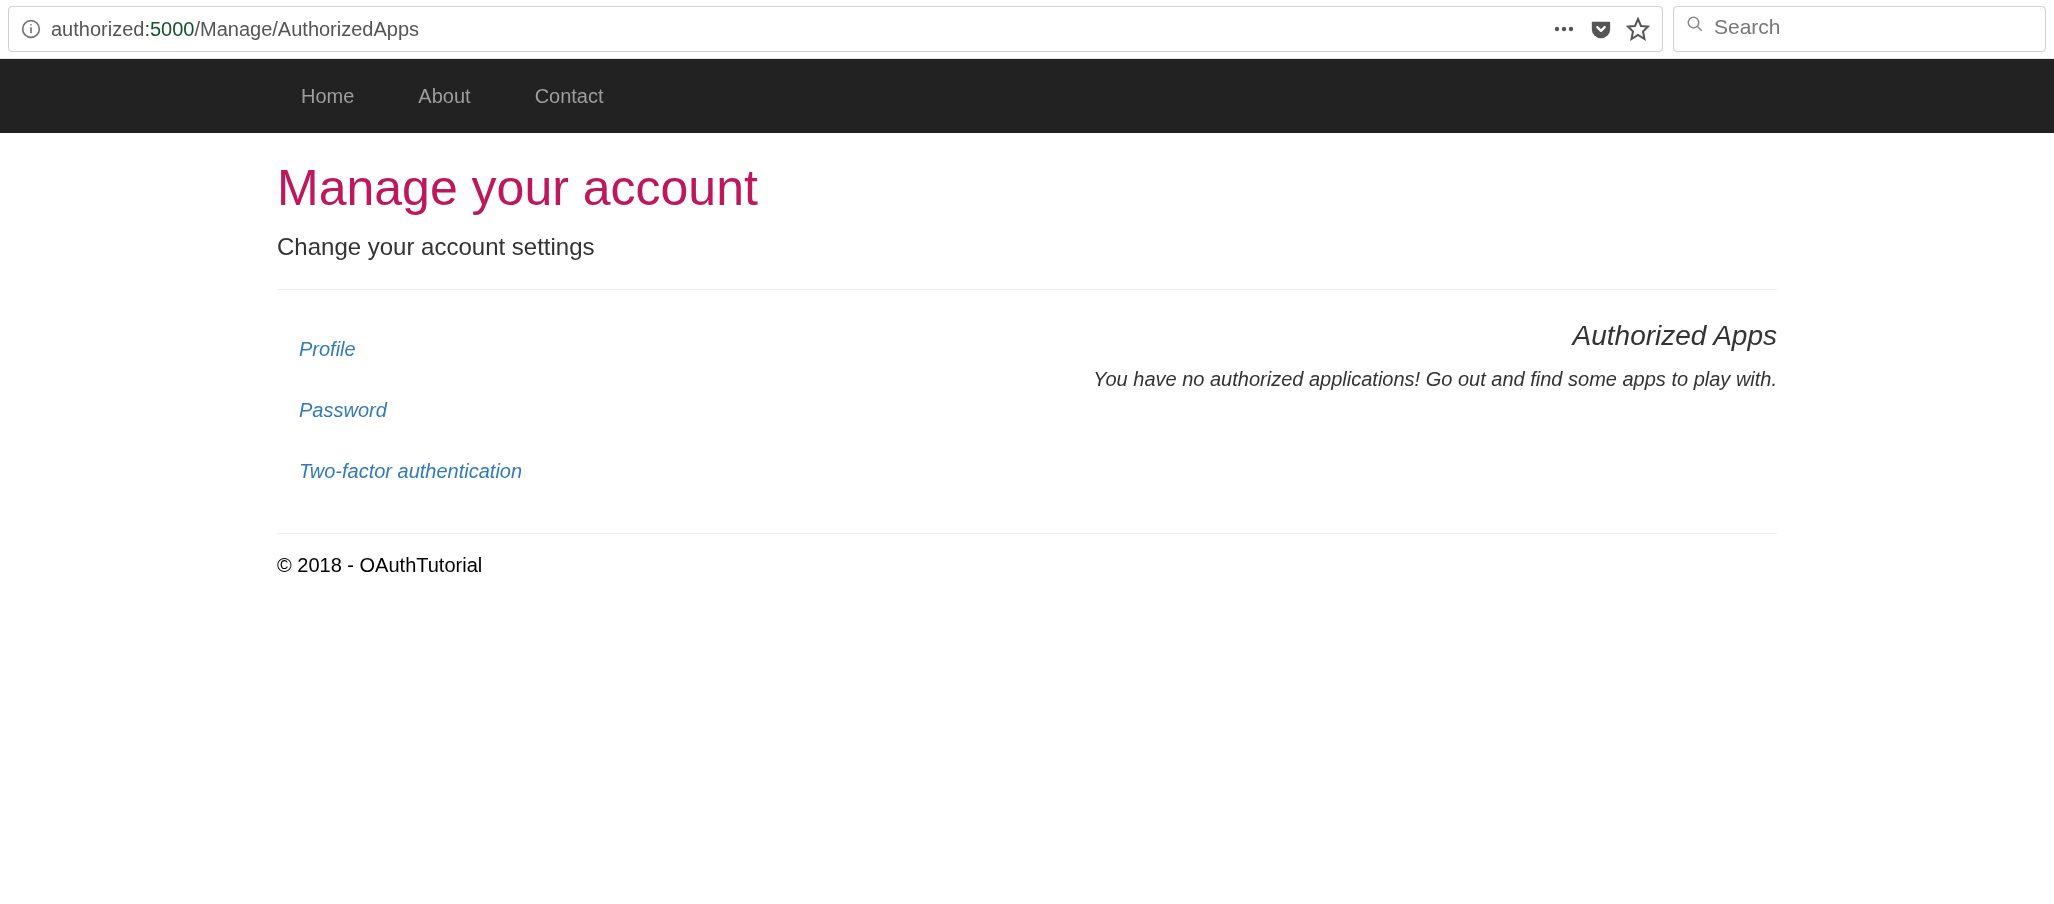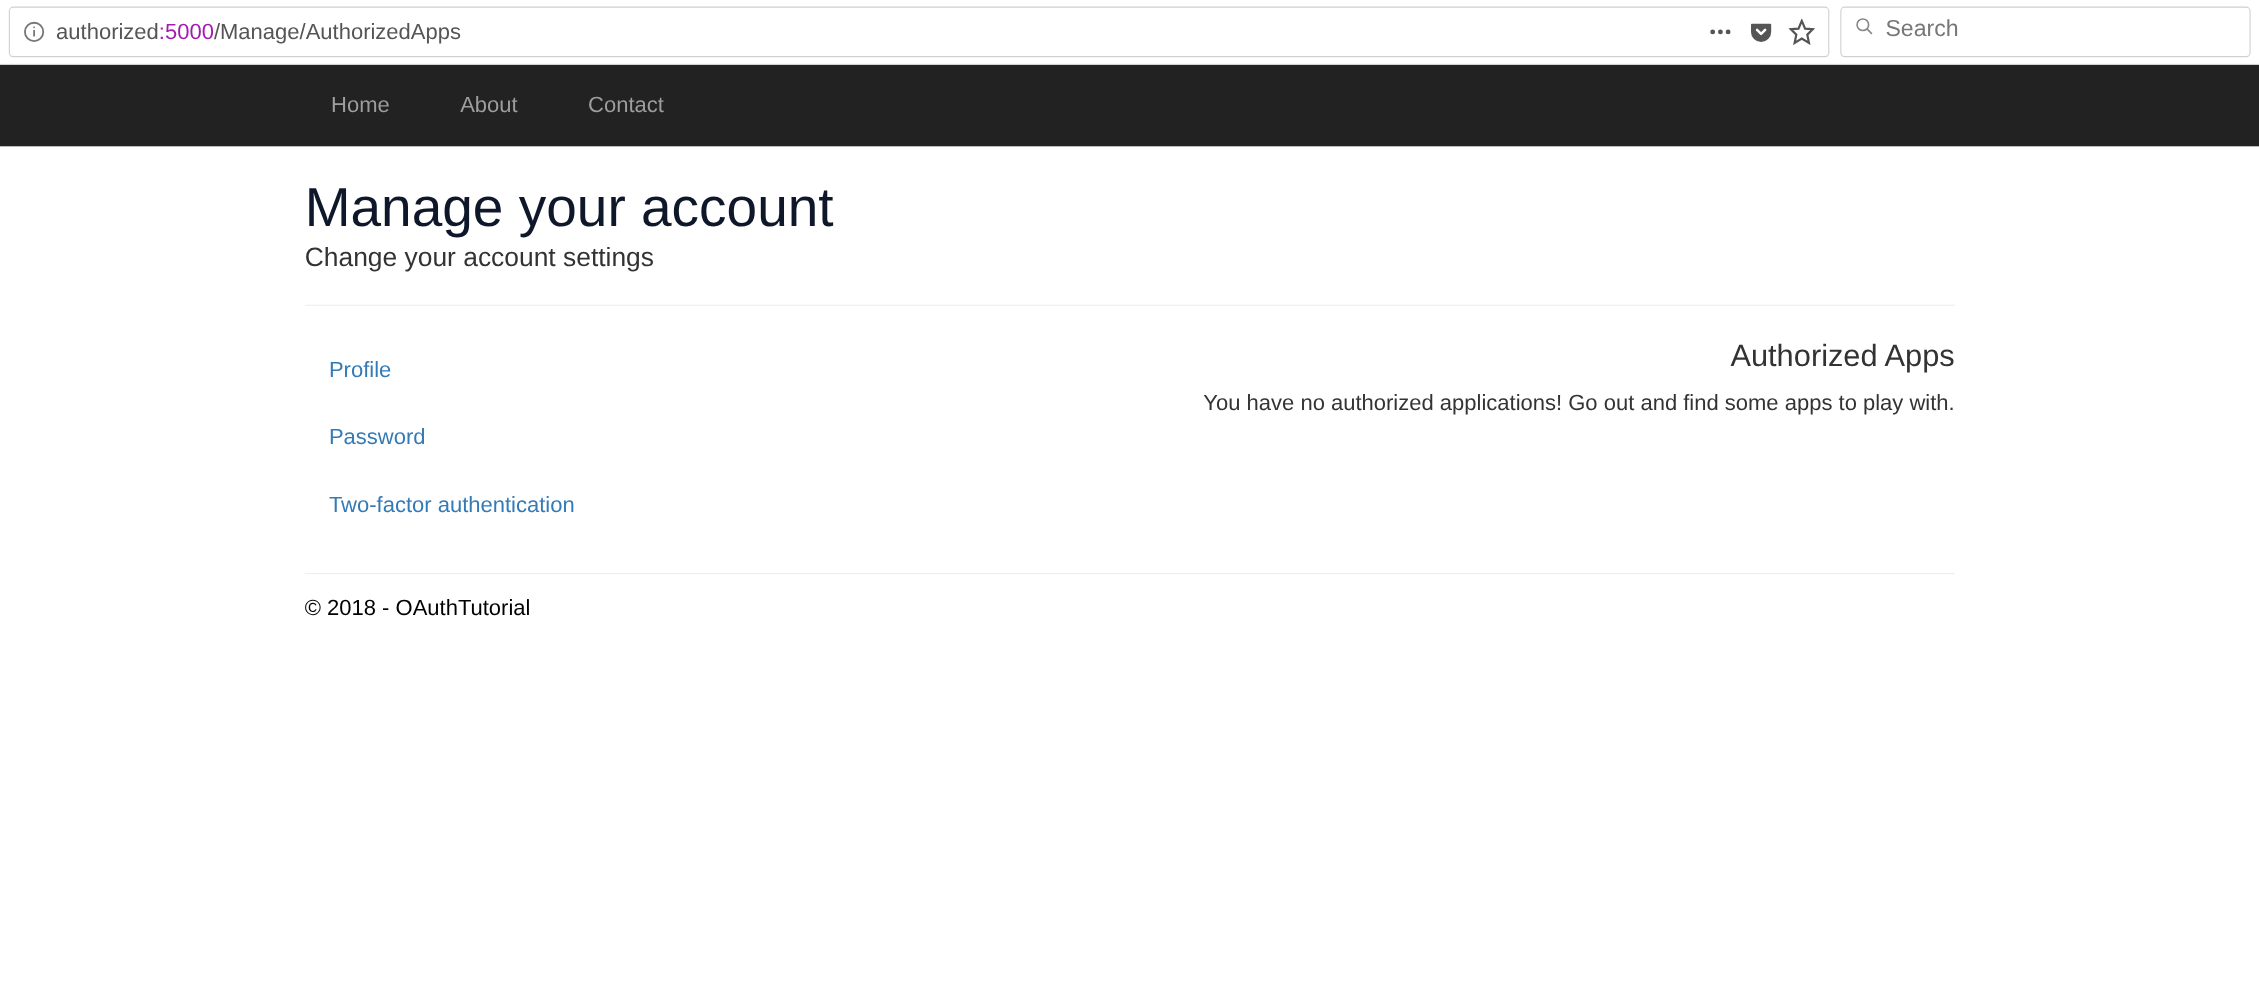--- a/index.html
+++ b/index.html
@@ -44,21 +44,21 @@
   border-radius: 4px;
   padding: 8px 12px;
   gap: 10px;
   min-height: 46px;
   color: #777;
   font-size: 21px;
 }
 
 .url-text { font-size: 20px; }
 .url-host { color: #555; }
-.url-port { color: #a21caf; }
+.url-port { color: #14532d; }
 .url-path { color: #555; }
 
 .icon-svg { display: block; }
 
 .navbar {
   background: #222;
   color: #9d9d9d;
   padding: 0;
 }
 
@@ -91,40 +91,41 @@
 
 .container {
   max-width: 1540px;
   margin: 0 auto;
   padding: 20px;
 }
 
 .page-title {
   font-size: 50px;
   font-weight: 500;
-  color: #0f172a;
+  color: #be185d;
   margin-top: 6px;
-  margin-bottom: 4px;
+  margin-bottom: 16px;
 }
 
 .page-subtitle {
   font-size: 24px;
   color: #333;
   margin-bottom: 28px;
 }
 
 hr {
   border: none;
   border-top: 1px solid #eee;
   margin: 0 0 30px 0;
 }
 
 .content-row {
   display: flex;
   gap: 40px;
+  font-style: italic;
 }
 
 .sidebar {
   width: 400px;
   flex-shrink: 0;
 }
 
 .nav-pills {
   list-style: none;
 }

